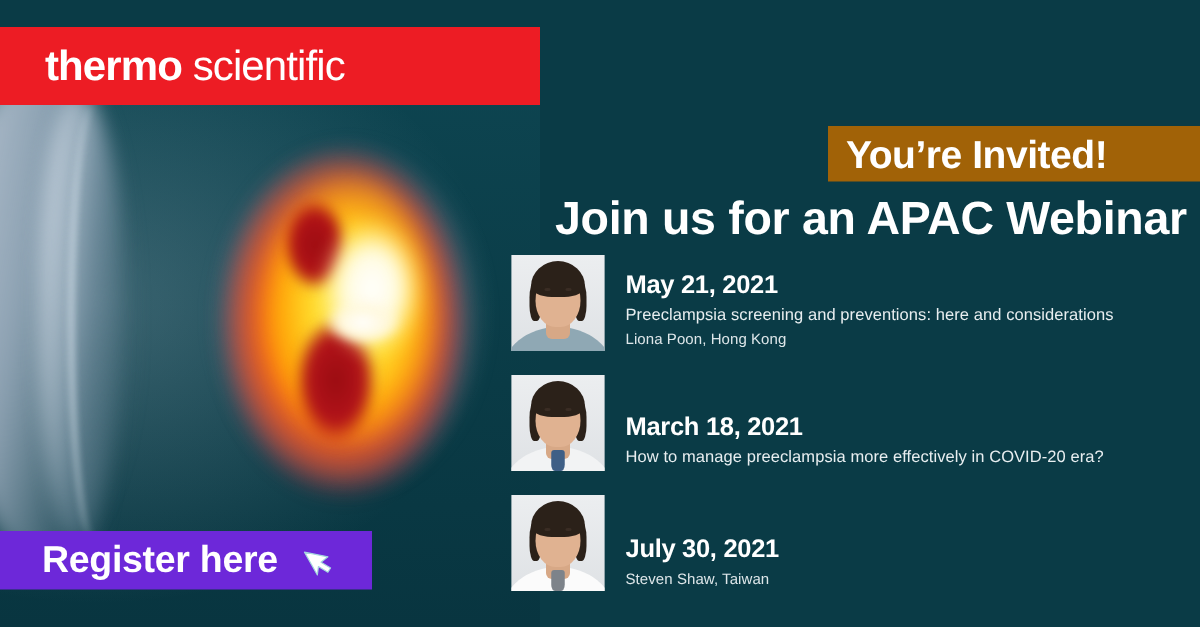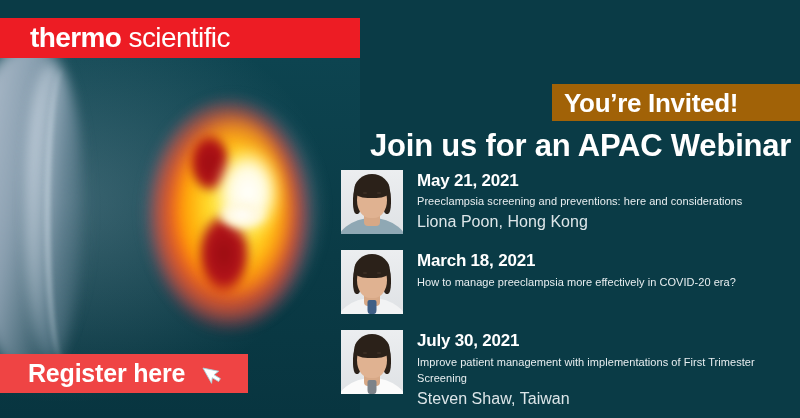--- a/index.html
+++ b/index.html
@@ -152,21 +152,21 @@
     background: radial-gradient(50% 50% at 50% 50%, #ffffff 0%, #fff8de 55%, rgba(255,248,222,0) 100%);
     filter: blur(3px);
   }
 
   
   .logo-bar {
     position: absolute;
     left: 0;
     top: 18px;
     width: 360px;
-    height: 40px;
+    height: 52px;
     background: #ed1c24;
     display: flex;
     align-items: center;
     z-index: 6;
   }
   .logo-text {
     margin-left: 30px;
     color: #ffffff;
     font-size: 28px;
     line-height: 1;
@@ -218,21 +218,21 @@
 
   .sessions {
     position: absolute;
     left: 341px;
     top: 170px;
     width: 455px;
     z-index: 5;
   }
   .session {
     display: flex;
-    align-items: flex-start;
+    align-items: flex-end;
     margin-bottom: 16px;
   }
   .session:last-child { margin-bottom: 0; }
 
   .portrait {
     flex: 0 0 auto;
     width: 62px;
     height: 64px;
     position: relative;
     overflow: hidden;
@@ -325,33 +325,33 @@
     margin-bottom: 3px;
   }
   .sess-title {
     color: #e8eef0;
     font-size: 11px;
     line-height: 1.45;
     letter-spacing: 0.05px;
   }
   .sess-speaker {
     color: #dde6e9;
-    font-size: 16px;
+    font-size: 10px;
     line-height: 1.5;
     letter-spacing: 0.05px;
   }
 
   
   .register-band {
     position: absolute;
     left: 0;
     top: 354px;
     width: 248px;
     height: 39px;
-    background: #ef4444;
+    background: #6d28d9;
     display: flex;
     align-items: center;
     z-index: 7;
   }
   .register-text {
     margin-left: 28px;
     color: #ffffff;
     font-size: 25px;
     font-weight: 700;
     line-height: 1;
@@ -442,21 +442,20 @@
         <div class="p-hair-side-l"></div>
         <div class="p-hair-side-r"></div>
         <div class="p-head"></div>
         <div class="p-hair"></div>
         <div class="p-eye-l"></div>
         <div class="p-eye-r"></div>
         <div class="p-tie" style="background:#7d838a;"></div>
       </div>
       <div class="sess-text">
         <div class="sess-date">July 30, 2021</div>
-        <div class="sess-title">Improve patient management with implementations of First Trimester Screening</div>
         <div class="sess-speaker">Steven Shaw, Taiwan</div>
       </div>
     </div>
 
   </div>
 
   <div class="register-band">
     <span class="register-text">Register here</span>
     <span class="cursor-icon">
       <svg width="26" height="26" viewBox="0 0 26 26" aria-hidden="true">

